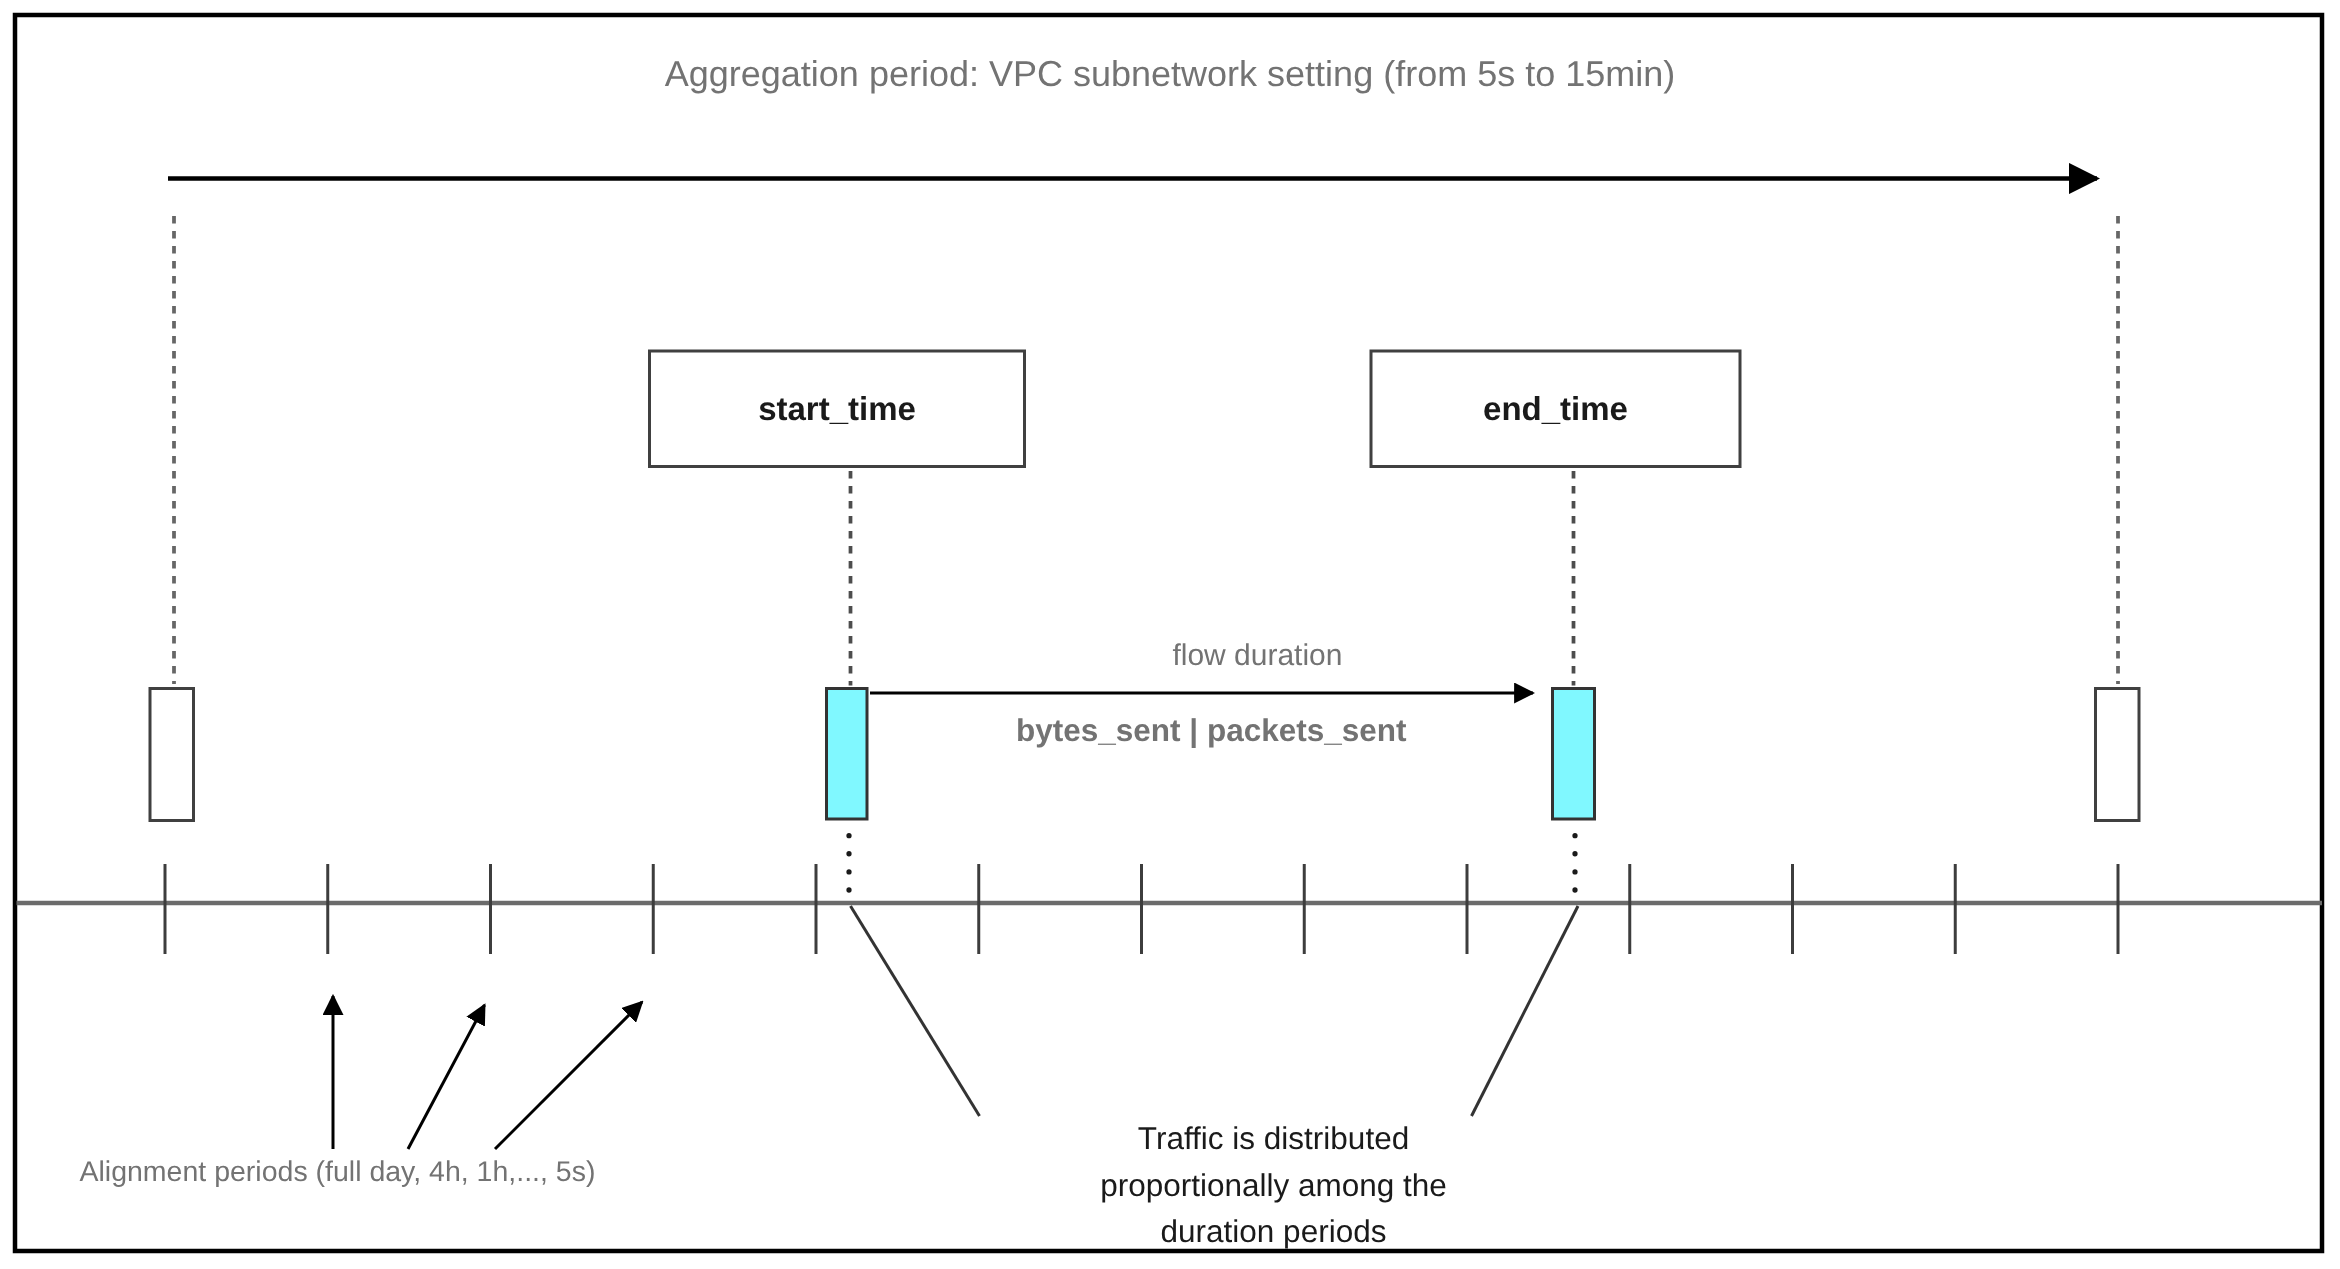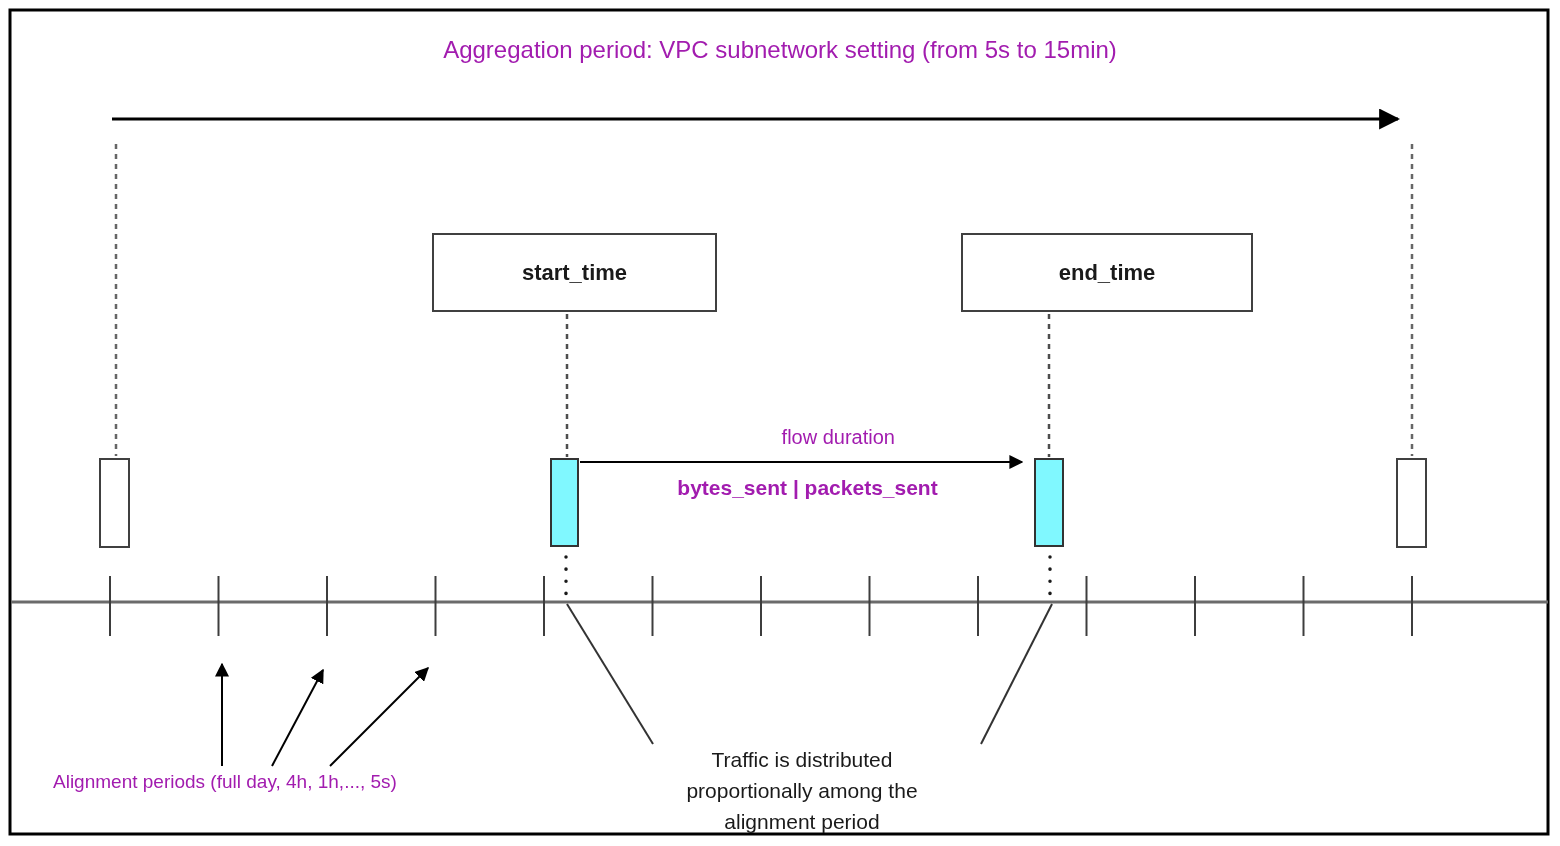--- a/index.html
+++ b/index.html
@@ -18,58 +18,58 @@
   }
   #shapes {
     position: absolute;
     left: 0; top: 0;
     width: 1560px;
     height: 846px;
   }
   .label {
     position: absolute;
     white-space: nowrap;
-    color: #a21caf;
+    color: #737373;
   }
   .title {
     left: 0; top: 36px; width: 1560px;
     text-align: center;
     font-size: 24px;
   }
   .time-box {
     position: absolute;
     box-sizing: border-box;
     border: 2px solid #404040;
     background: #ffffff;
     display: flex;
     align-items: center;
     justify-content: center;
     font-weight: bold;
     font-size: 22px;
   }
-  .box-start { left: 432px; top: 233px; width: 285px; height: 79px; }
-  .box-end   { left: 961px; top: 233px; width: 292px; height: 79px; }
+  .box-start { left: 432px; top: 233px; width: 252px; height: 79px; }
+  .box-end   { left: 913px; top: 233px; width: 248px; height: 79px; }
   .flow-duration {
     left: 695px; top: 426px; width: 200px;
     text-align: right;
     font-size: 20px;
   }
   .metrics {
     left: 640px; top: 476px; width: 335px;
     text-align: center;
     font-size: 21px;
     font-weight: bold;
   }
   .alignment-label {
     left: 53px; top: 771px;
     font-size: 19px;
   }
   .traffic-note {
     position: absolute;
-    left: 652px; top: 744px; width: 300px;
+    left: 699px; top: 744px; width: 300px;
     text-align: center;
     font-size: 21px;
     line-height: 31px;
   }
 </style>
 </head>
 <body>
 
 <div id="canvas">
 
@@ -139,16 +139,16 @@
   </div>
 
   <div class="label flow-duration">flow duration</div>
   <div class="label metrics">bytes_sent | packets_sent</div>
 
   <div class="label alignment-label">Alignment periods (full day, 4h, 1h,..., 5s)</div>
 
   <div class="traffic-note">
     <div>Traffic is distributed</div>
     <div>proportionally among the</div>
-    <div>alignment period</div>
+    <div>duration periods</div>
   </div>
 
 </div>
 
 </body></html>

